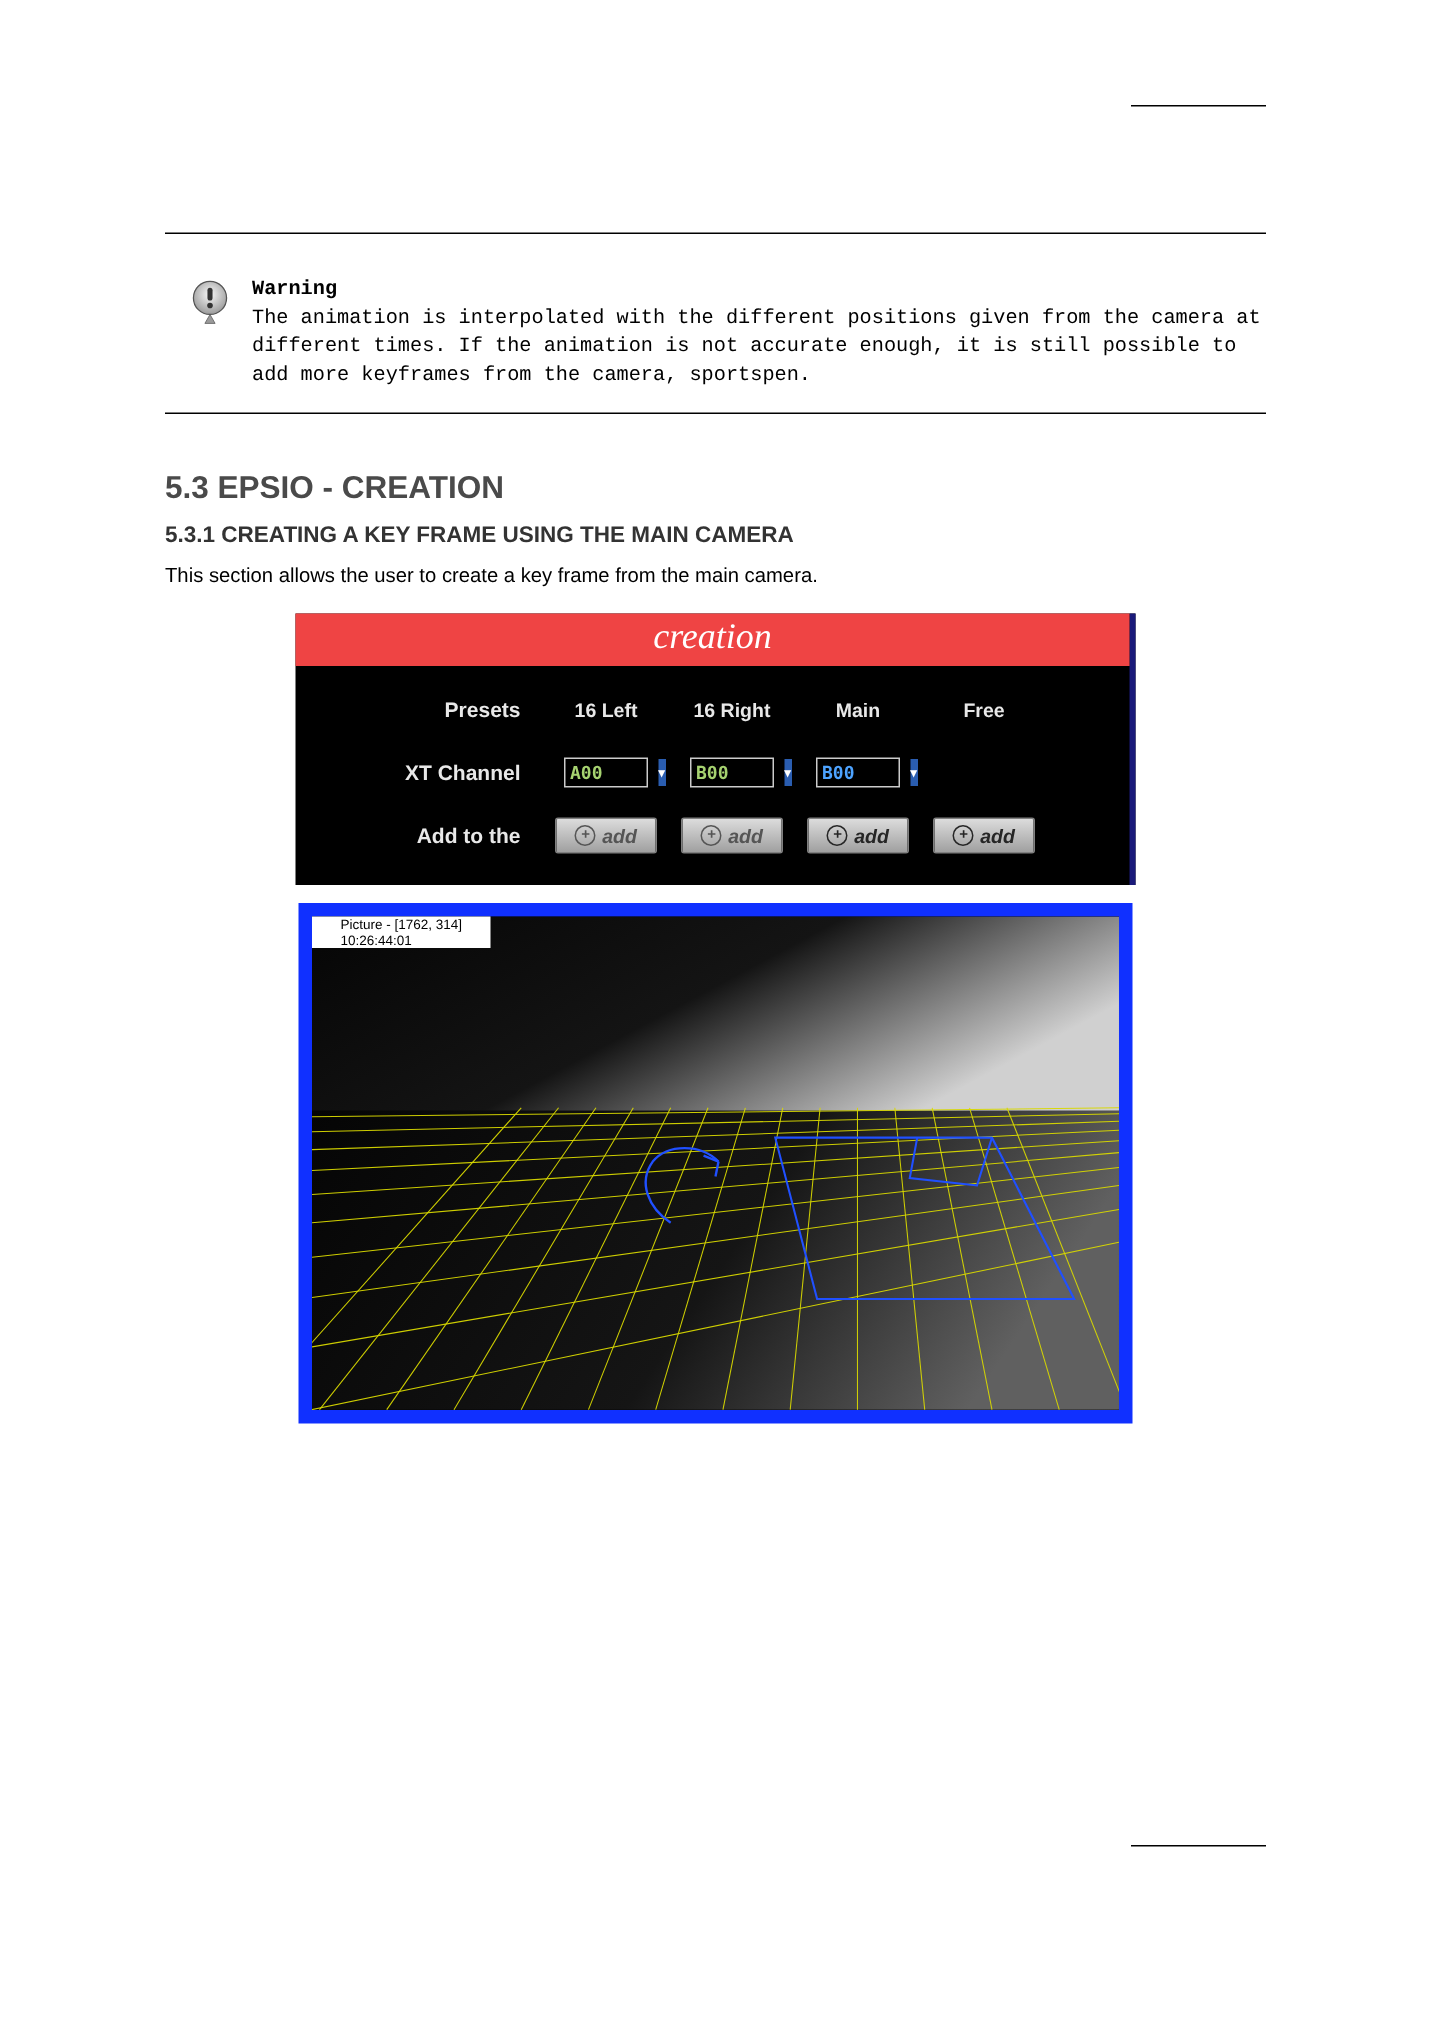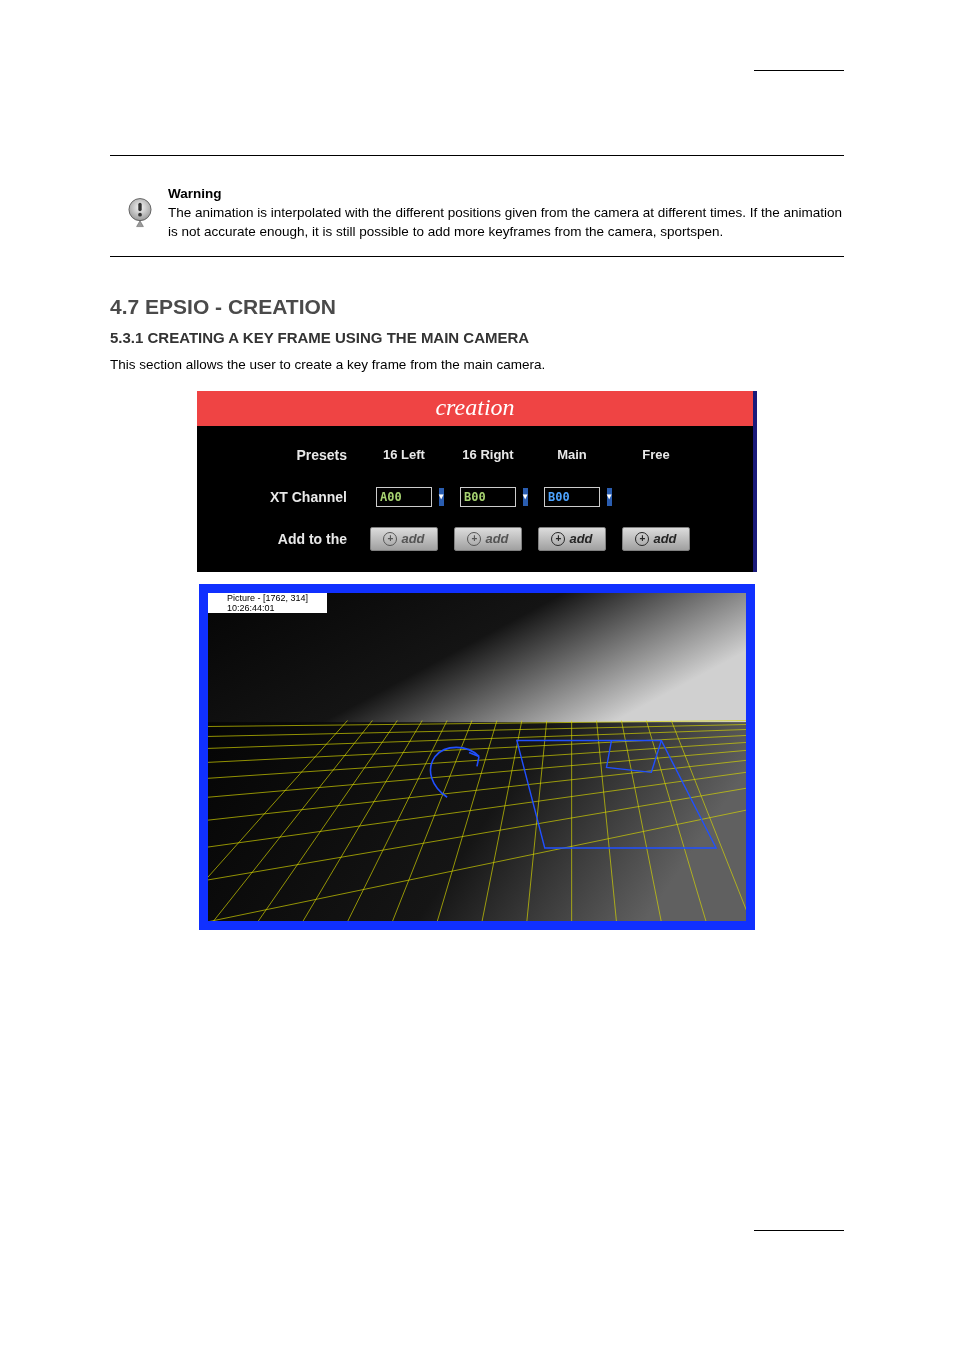--- a/index.html
+++ b/index.html
@@ -24,23 +24,24 @@
     border-top: 1px solid #000;
   }
   .body-hr {
     margin-top: 95px;
     border: none;
     border-top: 1px solid #000;
     width: 100%;
   }
   .warning-block {
     display: flex;
-    align-items: center;
+    align-items: flex-start;
     margin-top: 29px;
     margin-bottom: 14px;
+    font-family: Liberation Mono, monospace;
   }
   .warning-block .icon {
     flex: 0 0 40px;
     height: 34px;
     margin-right: 8px;
     margin-left: 10px;
   }
   .warning-text {
     font-size: 13.5px;
     line-height: 1.4;
@@ -229,21 +230,21 @@
       </svg>
     </div>
     <div class="warning-text">
       <span class="warning-title">Warning</span><br>
       <span>The animation is interpolated with the different positions given from the camera at different times. If the animation is not accurate enough, it is still possible to add more keyframes from the camera, sportspen.</span>
     </div>
   </div>
 
   <hr class="warning-hr">
 
-  <div class="section-heading">4.7  EPSIO - CREATION</div>
+  <div class="section-heading">5.3  EPSIO - CREATION</div>
   <div class="section-sub">5.3.1  CREATING A KEY FRAME USING THE MAIN CAMERA</div>
   <div class="para">This section allows the user to create a key frame from the main camera.</div>
 
   <div class="creation-panel">
     <div class="creation-header">creation</div>
     <div class="creation-body">
 
       <div class="cr-row">
         <div class="cr-label">Presets</div>
         <div class="cr-cells">

